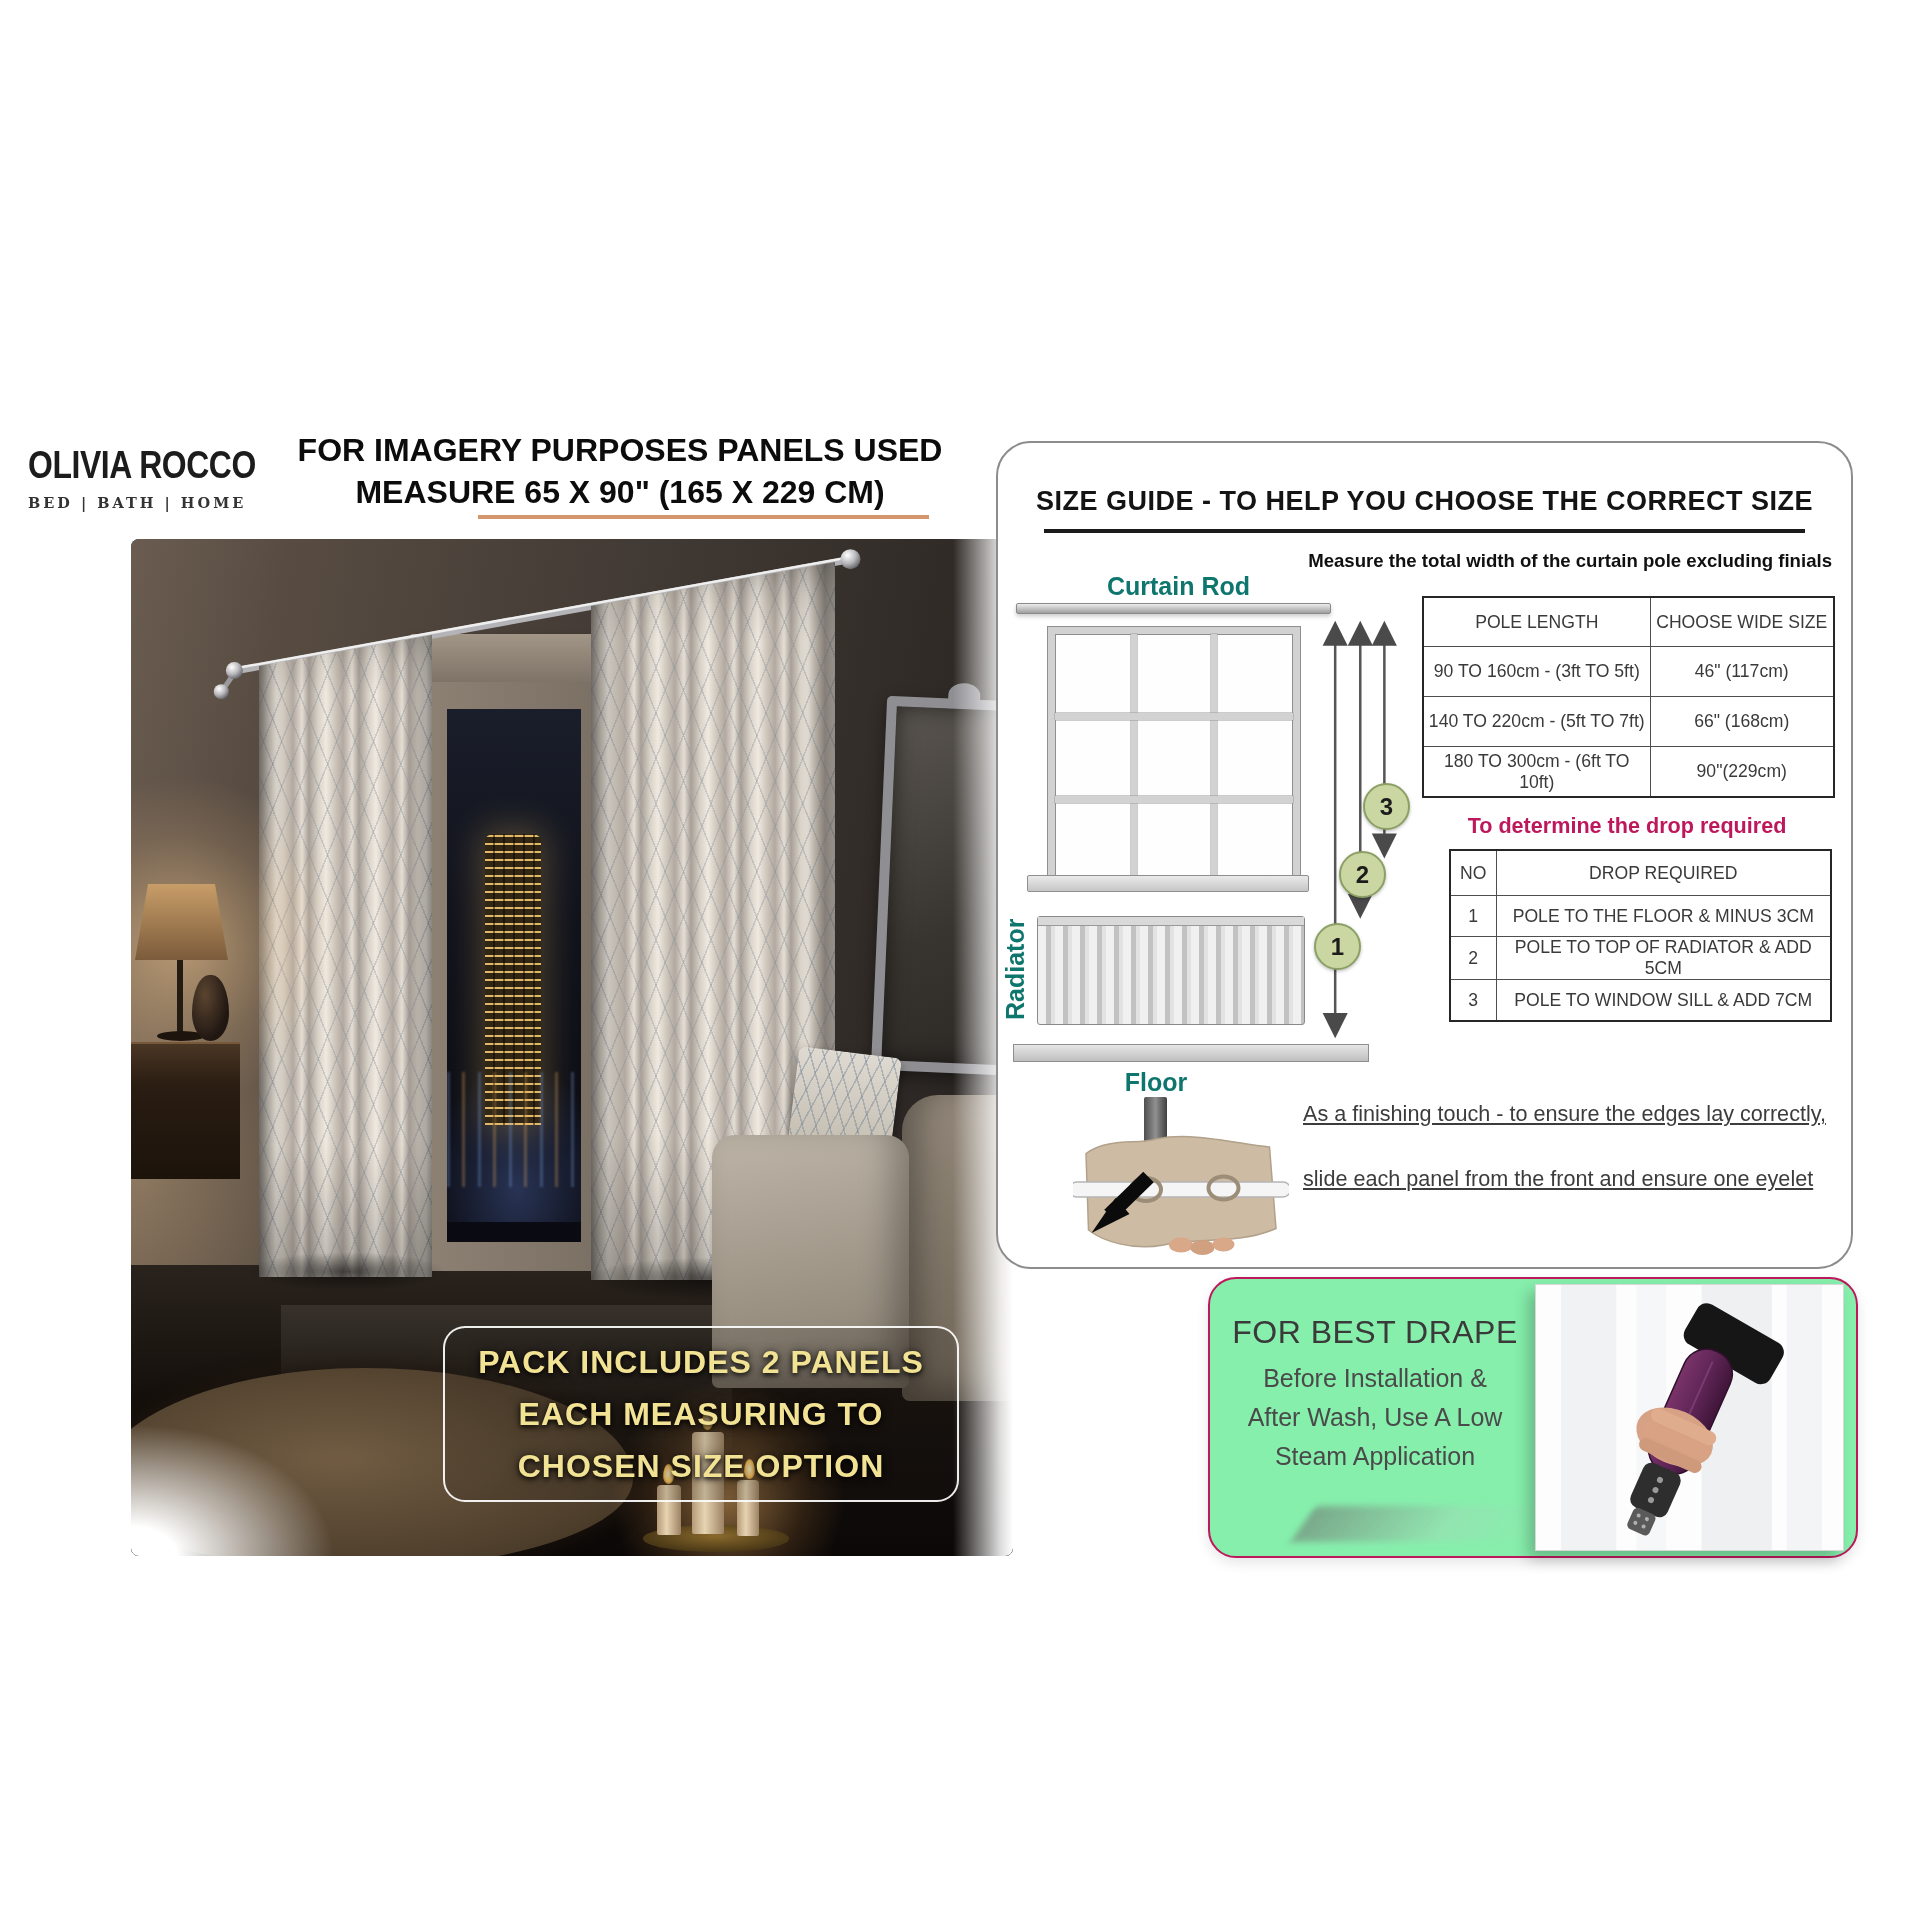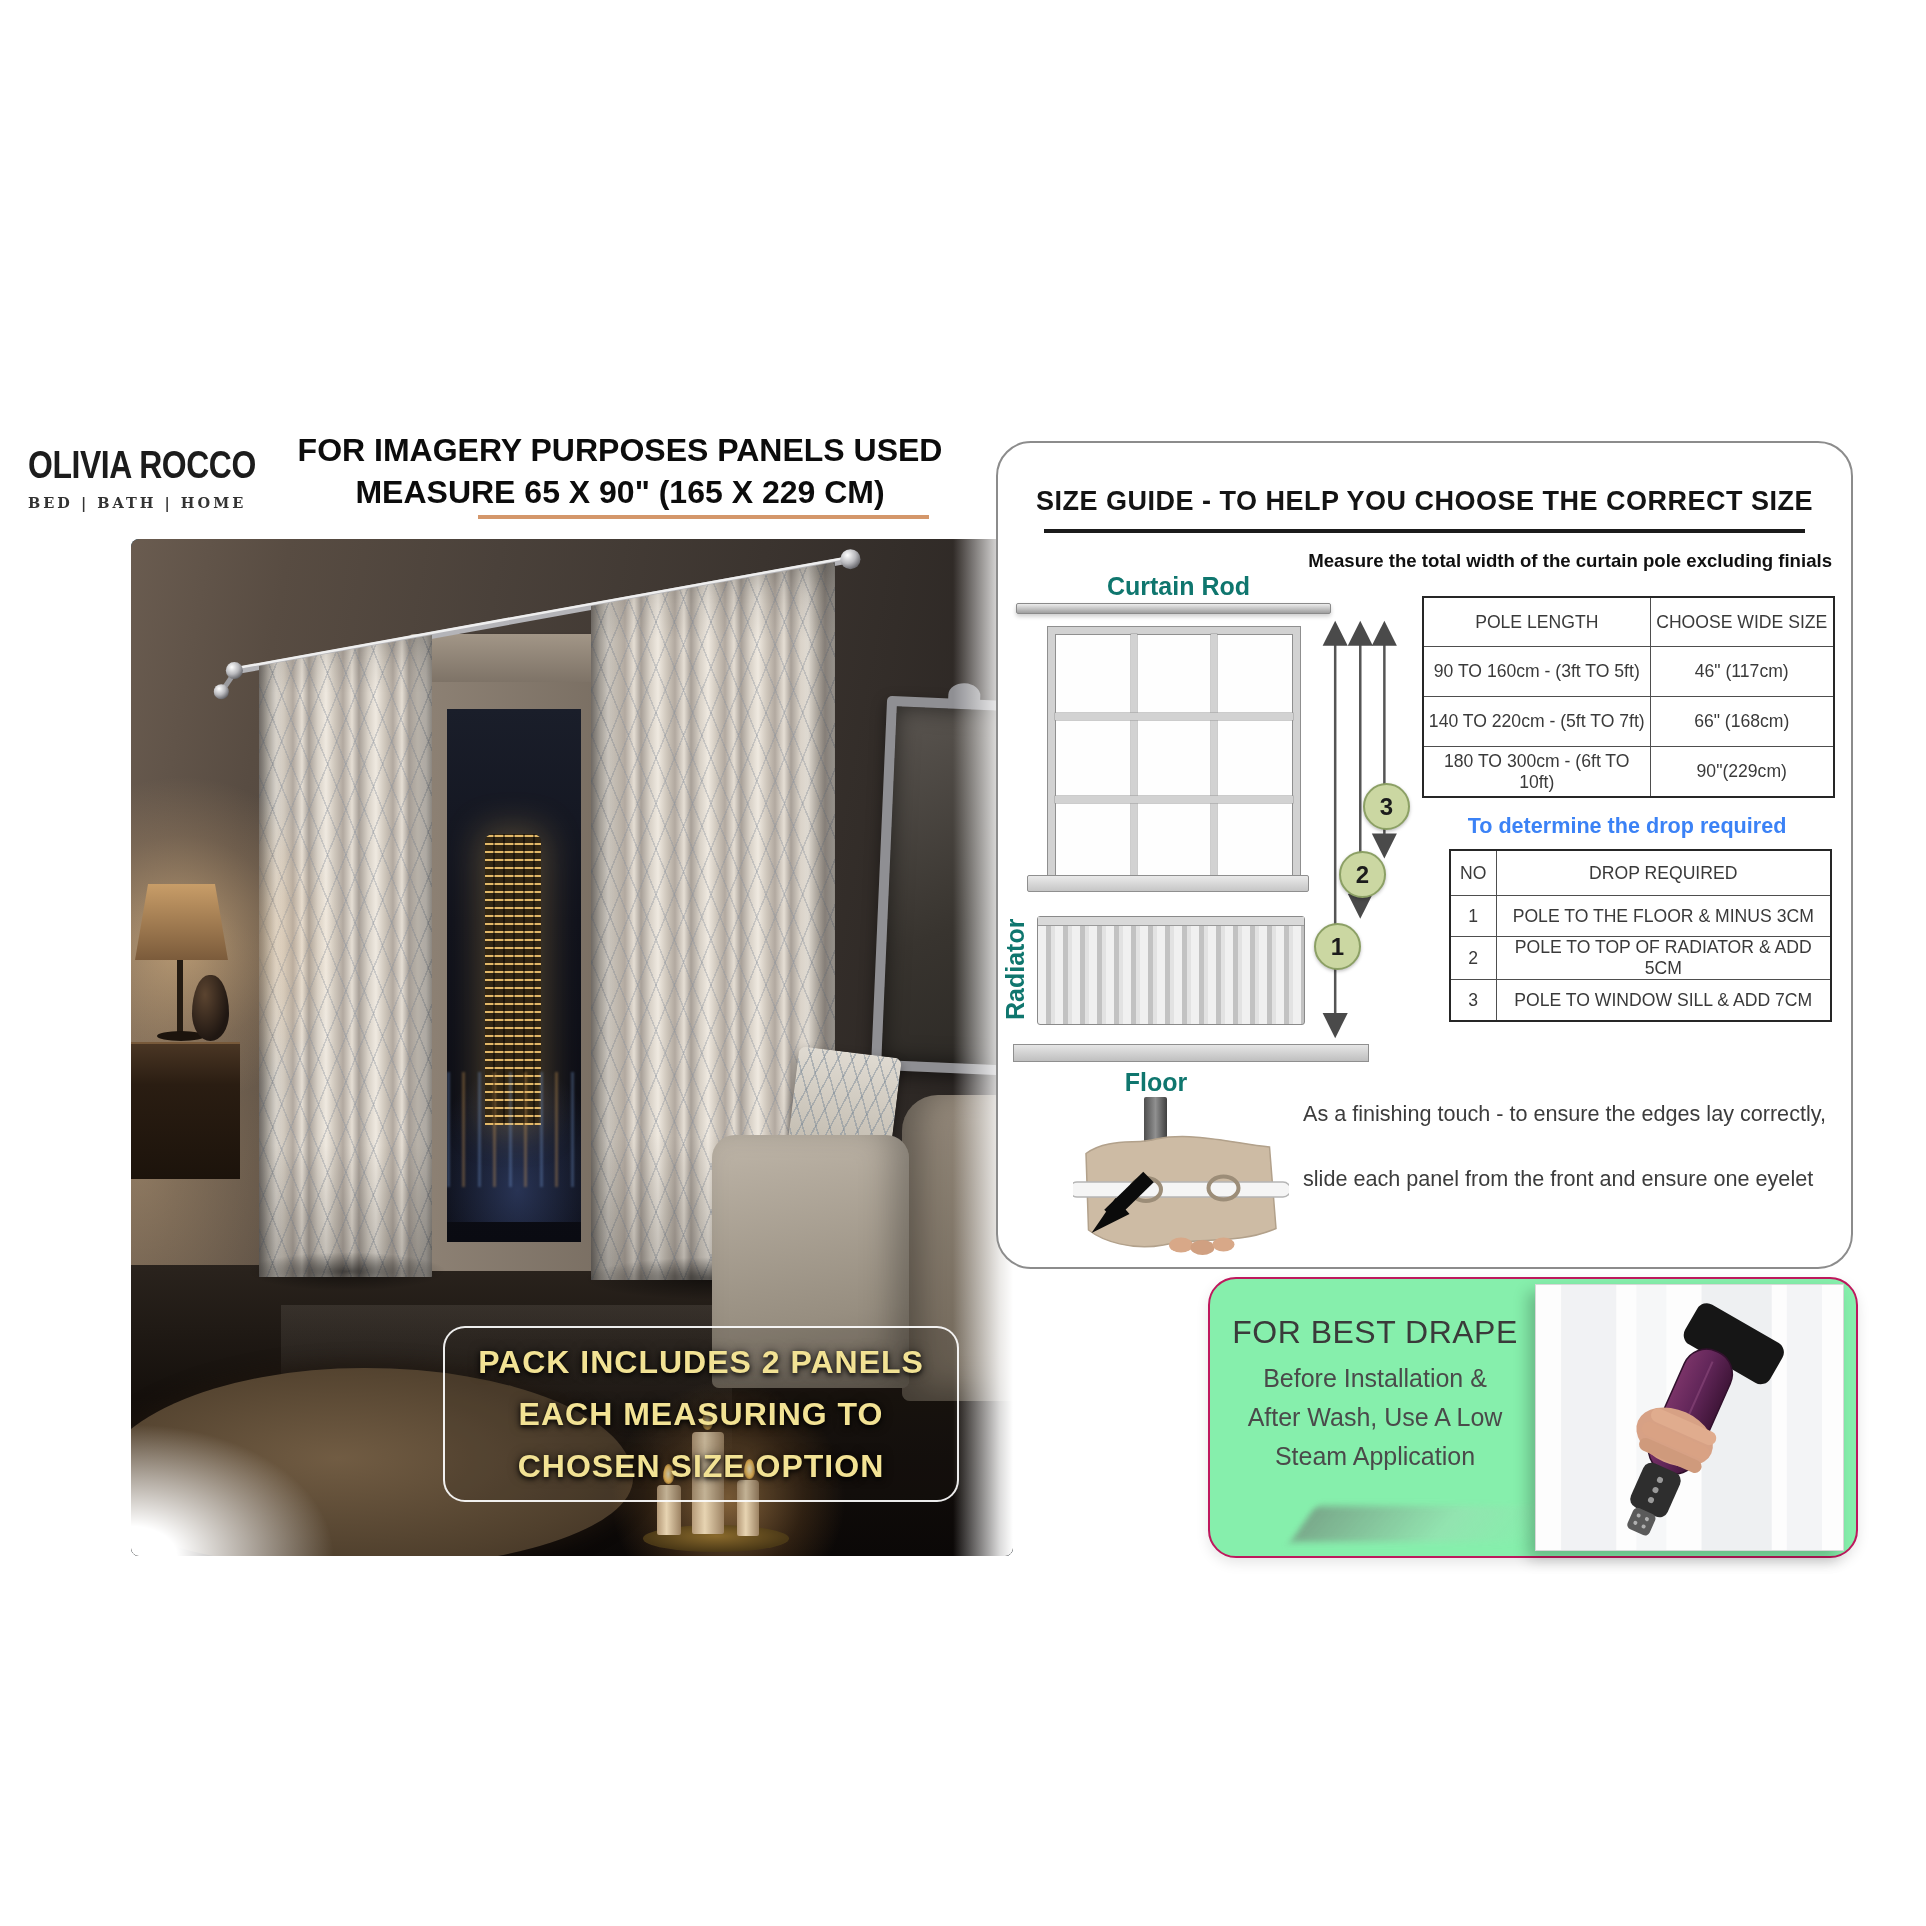--- a/index.html
+++ b/index.html
@@ -161,25 +161,25 @@
   .b1{left:316px;top:480px;} .b2{left:341px;top:408px;} .b3{left:365px;top:340px;}
   .bracket-svg{left:75px;top:688px;width:216px;height:125px;}
 
   table.sg{border-collapse:collapse;table-layout:fixed;color:var(--table-ink,#3A3A3A);
       text-align:center;background:#fff;}
   table.sg td,table.sg th{border:1.5px solid #4e4e4e;font-weight:400;padding:0 4px;}
   table.sg{border:2.5px solid #262626;}
   .pole-table{left:424px;top:153px;width:410px;font-size:17.6px;}
   .pole-table th{height:48px;} .pole-table td{height:49px;}
   .pt-c1{width:227px;} .pt-c2{width:184px;}
-  .drop-heading{left:424px;top:370px;width:410px;text-align:center;font-size:21.6px;font-weight:700;color:#3b82f6;}
+  .drop-heading{left:424px;top:370px;width:410px;text-align:center;font-size:21.6px;font-weight:700;color:#be185d;}
   .drop-table{left:451px;top:406px;width:383px;font-size:17.6px;}
   .drop-table th{height:44px;} .drop-table td{height:40px;}
   .dt-c1{width:46px;}
-  .finishing{left:305px;top:638px;width:539px;font-size:21.6px;color:#3c3c3c;line-height:65px;}
+  .finishing{left:305px;top:638px;width:539px;font-size:21.6px;color:#3c3c3c;line-height:65px;text-decoration:underline;}
 
   
   .best-drape{left:1208px;top:1277px;width:646px;height:277px;border:2px solid #be185d;
       border-radius:28px;background:#86efac;box-shadow:0 5px 13px rgba(0,0,0,.10);}
   .bd-curl{left:93px;top:227px;width:241px;height:36px;transform:skewX(-35deg);filter:blur(3.5px);
       background:linear-gradient(100deg,rgba(110,110,110,.55),rgba(190,190,190,.22) 60%,transparent);}
   .bd-text{left:11px;top:35px;width:308px;text-align:center;}
   .bd-title{font-size:32px;color:#3a3a3a;letter-spacing:0.5px;margin-bottom:8px;}
   .bd-line{font-size:25px;line-height:39px;color:#4a4a4a;}
   .bd-image{left:325px;top:5px;width:307px;height:265px;background:#fff;border:1px solid #d8d8d8;

